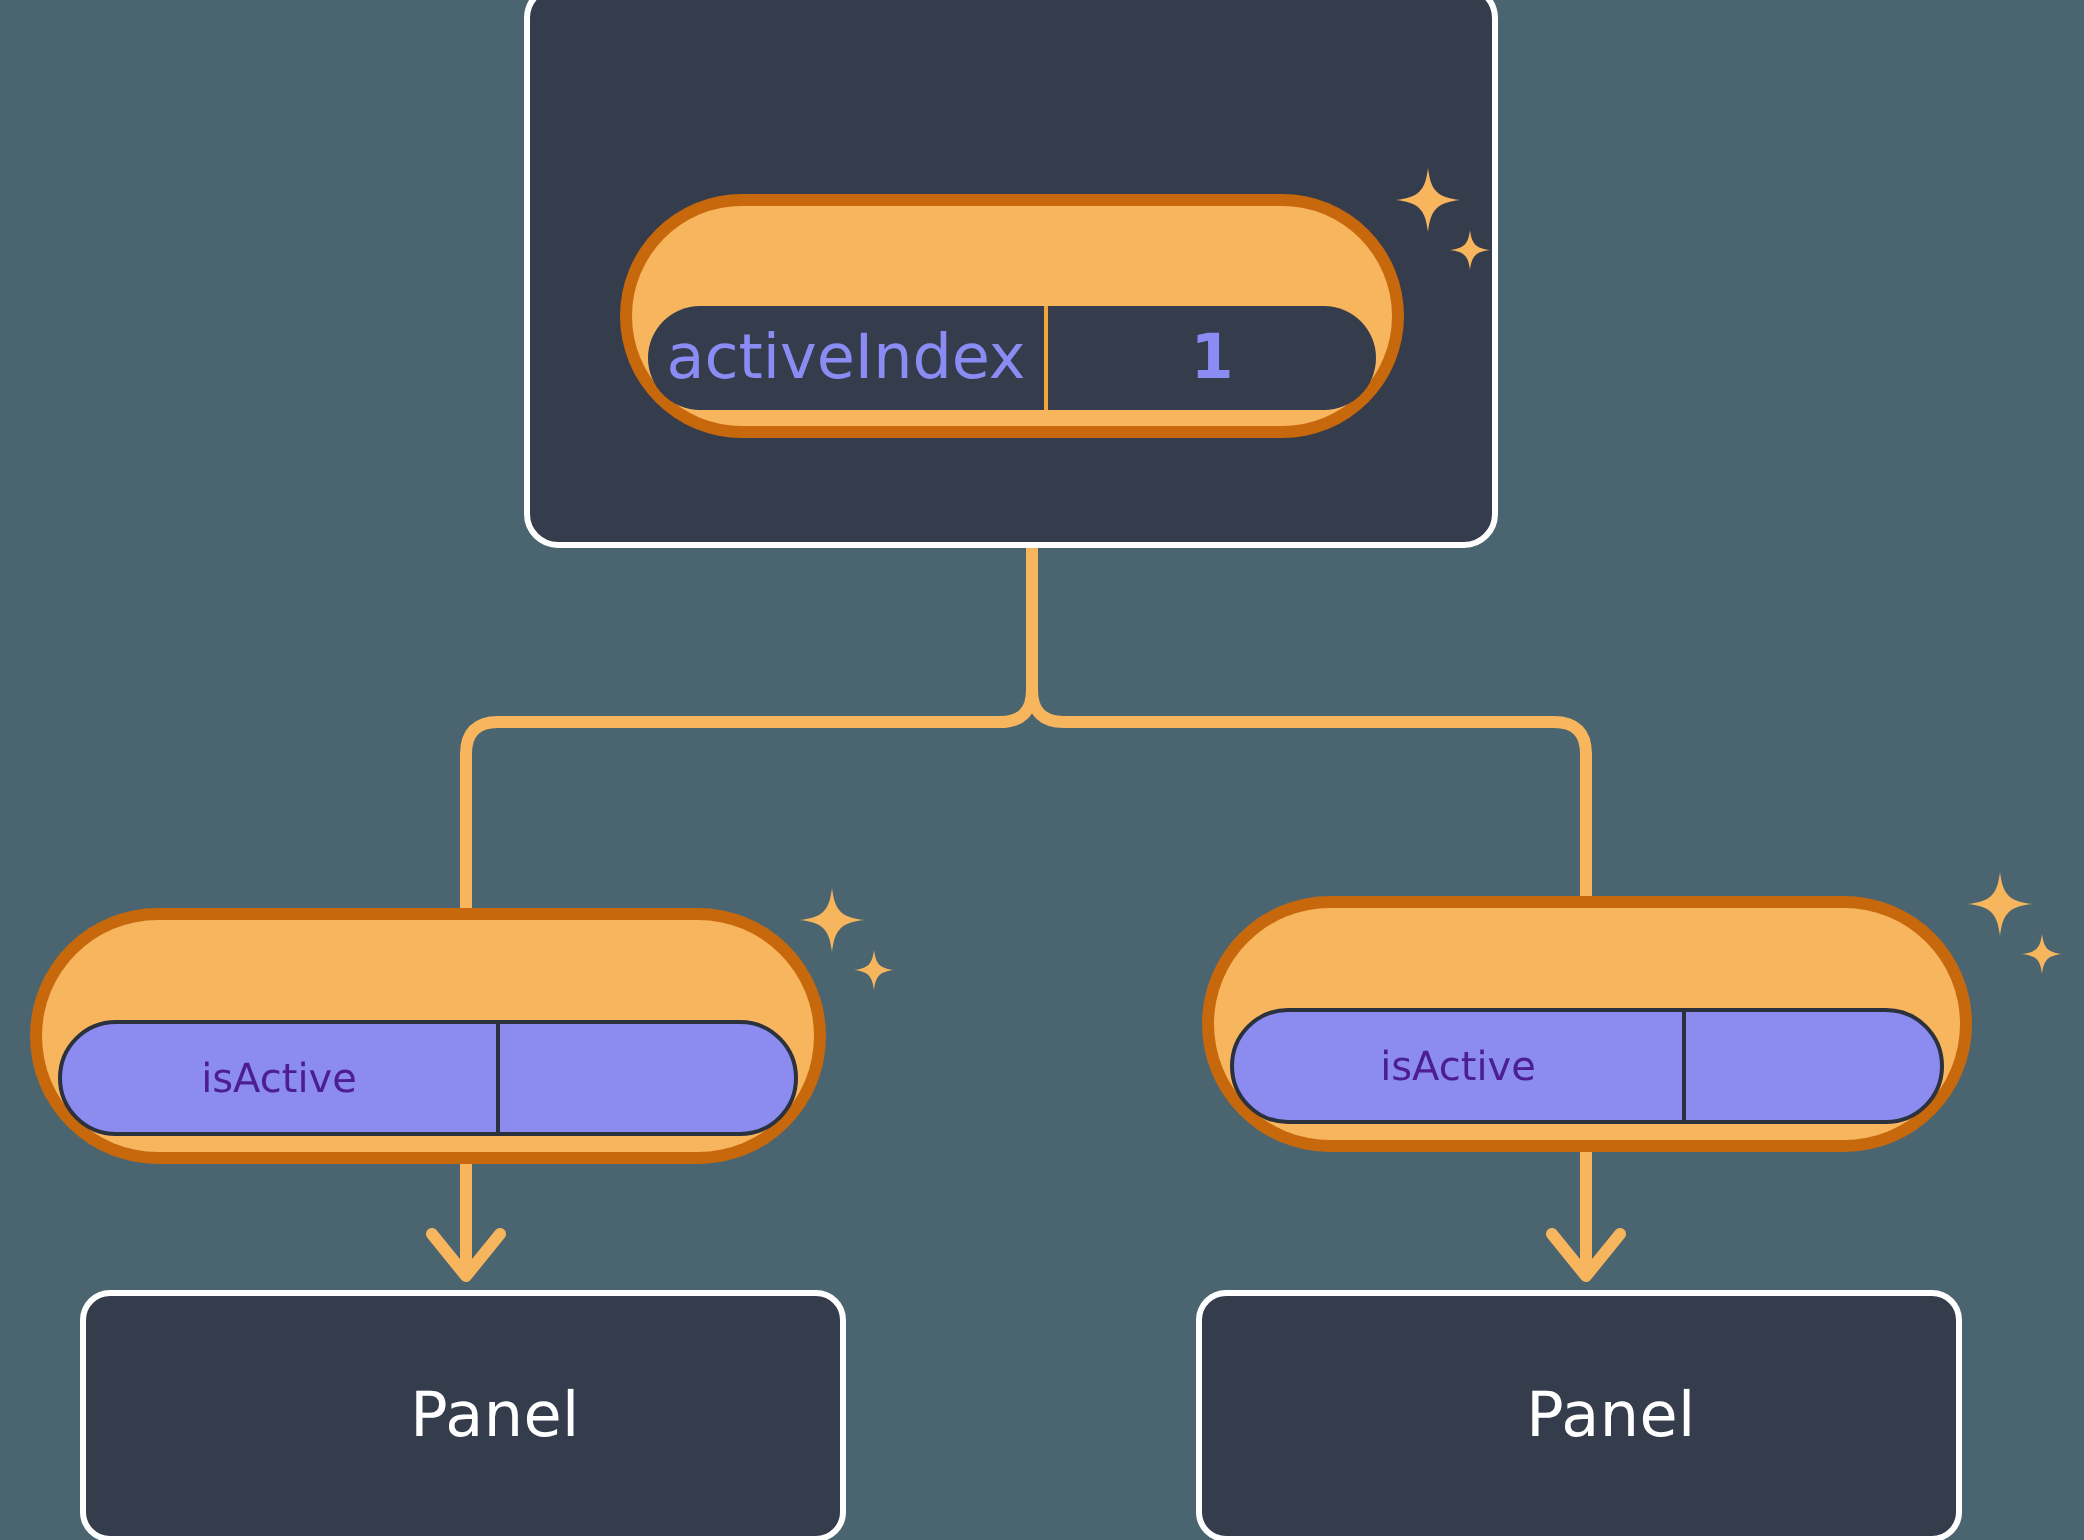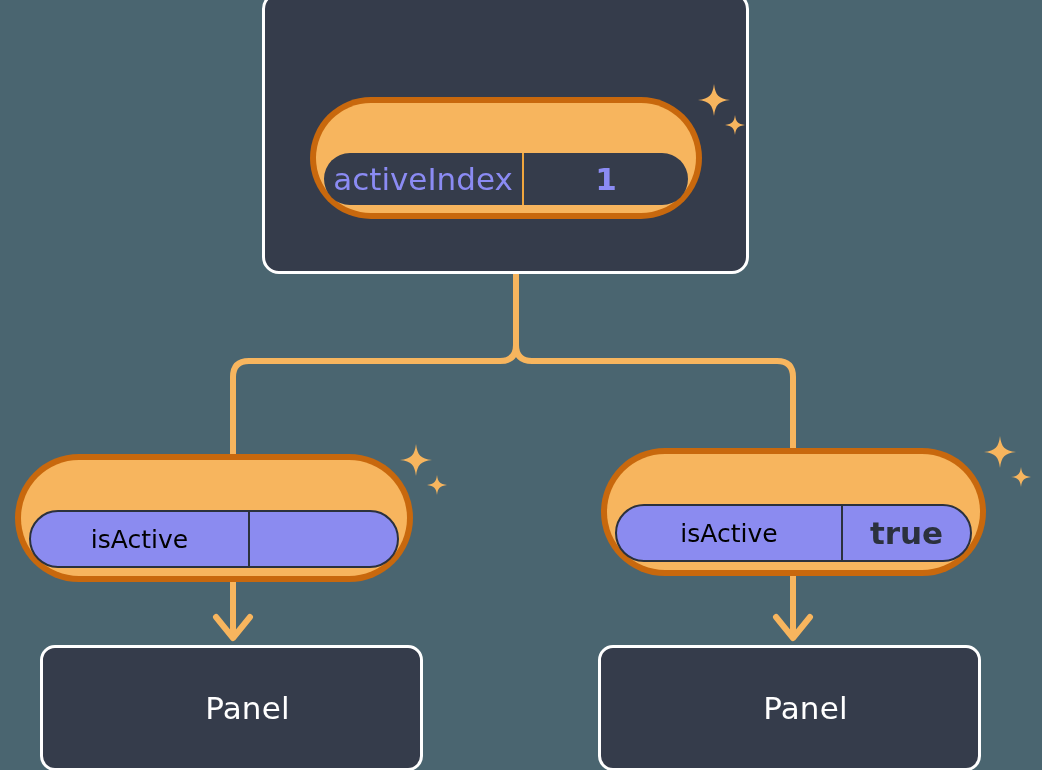--- a/index.html
+++ b/index.html
@@ -129,22 +129,22 @@
     font-size: 31px;
     font-weight: 700;
   }
 
   
   .state-pill.lavender .pill-inner {
     background: #8b8bf0;
     border: 2px solid #2b313d;
   }
   .state-pill.lavender .pill-key {
-    color: #000000;
-    font-size: 25px;
+    color: #4c1d95;
+    font-size: 20px;
     font-weight: 400;
   }
   .state-pill.lavender .pill-val {
     color: #2b313d;
     font-size: 31px;
     font-weight: 700;
   }
   .state-pill.pill-isactive-false {
     left: 15px;
     top: 454px;
@@ -245,21 +245,20 @@
   </div>
 
   <div class="node-card panel panel-left">
     <div class="node-title">Panel</div>
   </div>
 
   <div class="state-pill lavender pill-isactive-true">
     <div class="pill-band">
       <div class="pill-inner">
         <div class="pill-key">isActive</div>
-        <div class="pill-val">true</div>
       </div>
     </div>
   </div>
 
   <div class="sparkle-group sp-right-pill">
     <svg width="60" height="70" viewBox="0 0 60 70">
       <path d="M 22 0 C 23.4 11.4 26.6 14.6 38 16 C 26.6 17.4 23.4 20.6 22 32 C 20.6 20.6 17.4 17.4 6 16 C 17.4 14.6 20.6 11.4 22 0 Z" fill="#f7b55e"></path>
       <path d="M 43 31 C 43.9 38.1 45.9 40.1 53 41 C 45.9 41.9 43.9 43.9 43 51 C 42.1 43.9 40.1 41.9 33 41 C 40.1 40.1 42.1 38.1 43 31 Z" fill="#f7b55e"></path>
     </svg>
   </div>

